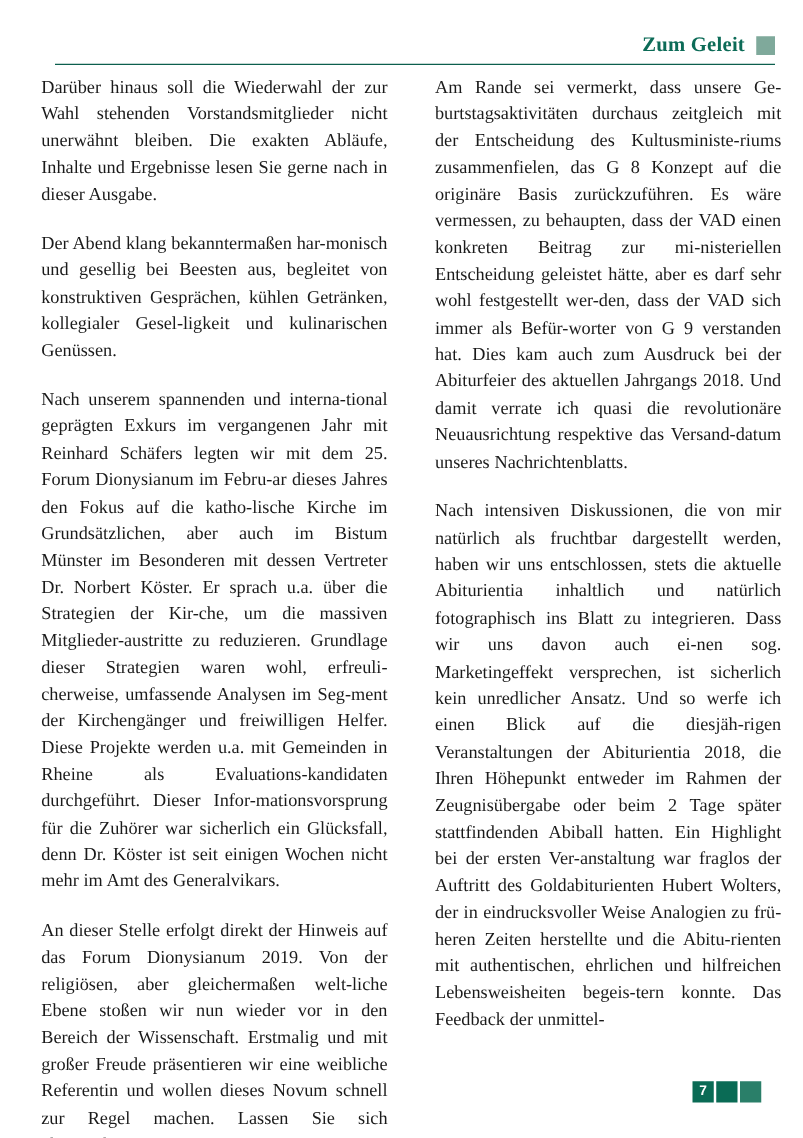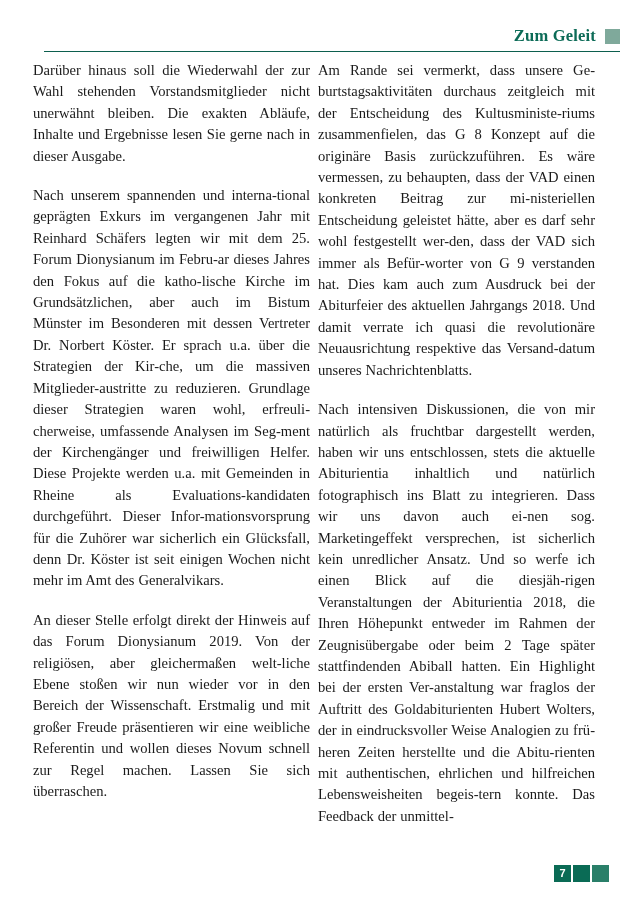--- a/index.html
+++ b/index.html
@@ -66,21 +66,21 @@
 
   
   .columns {
     position: absolute;
     left: 33px;
     top: 60px;
     width: 577px;
     height: 800px;
     display: flex;
     flex-direction: row;
-    gap: 8px;
+    gap: 38px;
   }
   .col {
     width: 277px;
     flex: 0 0 277px;
   }
   .col p {
     margin: 0 0 18px 0;
     font-size: 14.6px;
     line-height: 21.4px;
     text-align: justify;
@@ -135,20 +135,21 @@
       <span class="header-title">Zum Geleit</span>
       <span class="header-square"></span>
     </div>
     <div class="header-rule"></div>
   </div>
 
   <div class="columns">
 
     <div class="col">
       <p>Darüber hinaus soll die Wiederwahl der zur Wahl stehenden Vorstandsmitglieder nicht unerwähnt bleiben. Die exakten Abläufe, Inhalte und Ergebnisse lesen Sie gerne nach in dieser Ausgabe.</p>
+      <p>Der Abend klang bekanntermaßen har-monisch und gesellig bei Beesten aus, begleitet von konstruktiven Gesprächen, kühlen Getränken, kollegialer Gesel-ligkeit und kulinarischen Genüssen.</p>
       <p>Nach unserem spannenden und interna-tional geprägten Exkurs im vergangenen Jahr mit Reinhard Schäfers legten wir mit dem 25. Forum Dionysianum im Febru-ar dieses Jahres den Fokus auf die katho-lische Kirche im Grundsätzlichen, aber auch im Bistum Münster im Besonderen mit dessen Vertreter Dr. Norbert Köster. Er sprach u.a. über die Strategien der Kir-che, um die massiven Mitglieder-austritte zu reduzieren. Grundlage dieser Strategien waren wohl, erfreuli-cherweise, umfassende Analysen im Seg-ment der Kirchengänger und freiwilligen Helfer. Diese Projekte werden u.a. mit Gemeinden in Rheine als Evaluations-kandidaten durchgeführt. Dieser Infor-mationsvorsprung für die Zuhörer war sicherlich ein Glücksfall, denn Dr. Köster ist seit einigen Wochen nicht mehr im Amt des Generalvikars.</p>
       <p>An dieser Stelle erfolgt direkt der Hinweis auf das Forum Dionysianum 2019. Von der religiösen, aber gleichermaßen welt-liche Ebene stoßen wir nun wieder vor in den Bereich der Wissenschaft. Erstmalig und mit großer Freude präsentieren wir eine weibliche Referentin und wollen dieses Novum schnell zur Regel machen. Lassen Sie sich überraschen.</p>
     </div>
 
     <div class="col">
       <p>Am Rande sei vermerkt, dass unsere Ge-burtstagsaktivitäten durchaus zeitgleich mit der Entscheidung des Kultusministe-riums zusammenfielen, das G 8 Konzept auf die originäre Basis zurückzuführen. Es wäre vermessen, zu behaupten, dass der VAD einen konkreten Beitrag zur mi-nisteriellen Entscheidung geleistet hätte, aber es darf sehr wohl festgestellt wer-den, dass der VAD sich immer als Befür-worter von G 9 verstanden hat. Dies kam auch zum Ausdruck bei der Abiturfeier des aktuellen Jahrgangs 2018. Und damit verrate ich quasi die revolutionäre Neuausrichtung respektive das Versand-datum unseres Nachrichtenblatts.</p>
       <p>Nach intensiven Diskussionen, die von mir natürlich als fruchtbar dargestellt werden, haben wir uns entschlossen, stets die aktuelle Abiturientia inhaltlich und natürlich fotographisch ins Blatt zu integrieren. Dass wir uns davon auch ei-nen sog. Marketingeffekt versprechen, ist sicherlich kein unredlicher Ansatz. Und so werfe ich einen Blick auf die diesjäh-rigen Veranstaltungen der Abiturientia 2018, die Ihren Höhepunkt entweder im Rahmen der Zeugnisübergabe oder beim 2 Tage später stattfindenden Abiball hatten. Ein Highlight bei der ersten Ver-anstaltung war fraglos der Auftritt des Goldabiturienten Hubert Wolters, der in eindrucksvoller Weise Analogien zu frü-heren Zeiten herstellte und die Abitu-rienten mit authentischen, ehrlichen und hilfreichen Lebensweisheiten begeis-tern konnte. Das Feedback der unmittel-</p>
     </div>
 
   </div>

